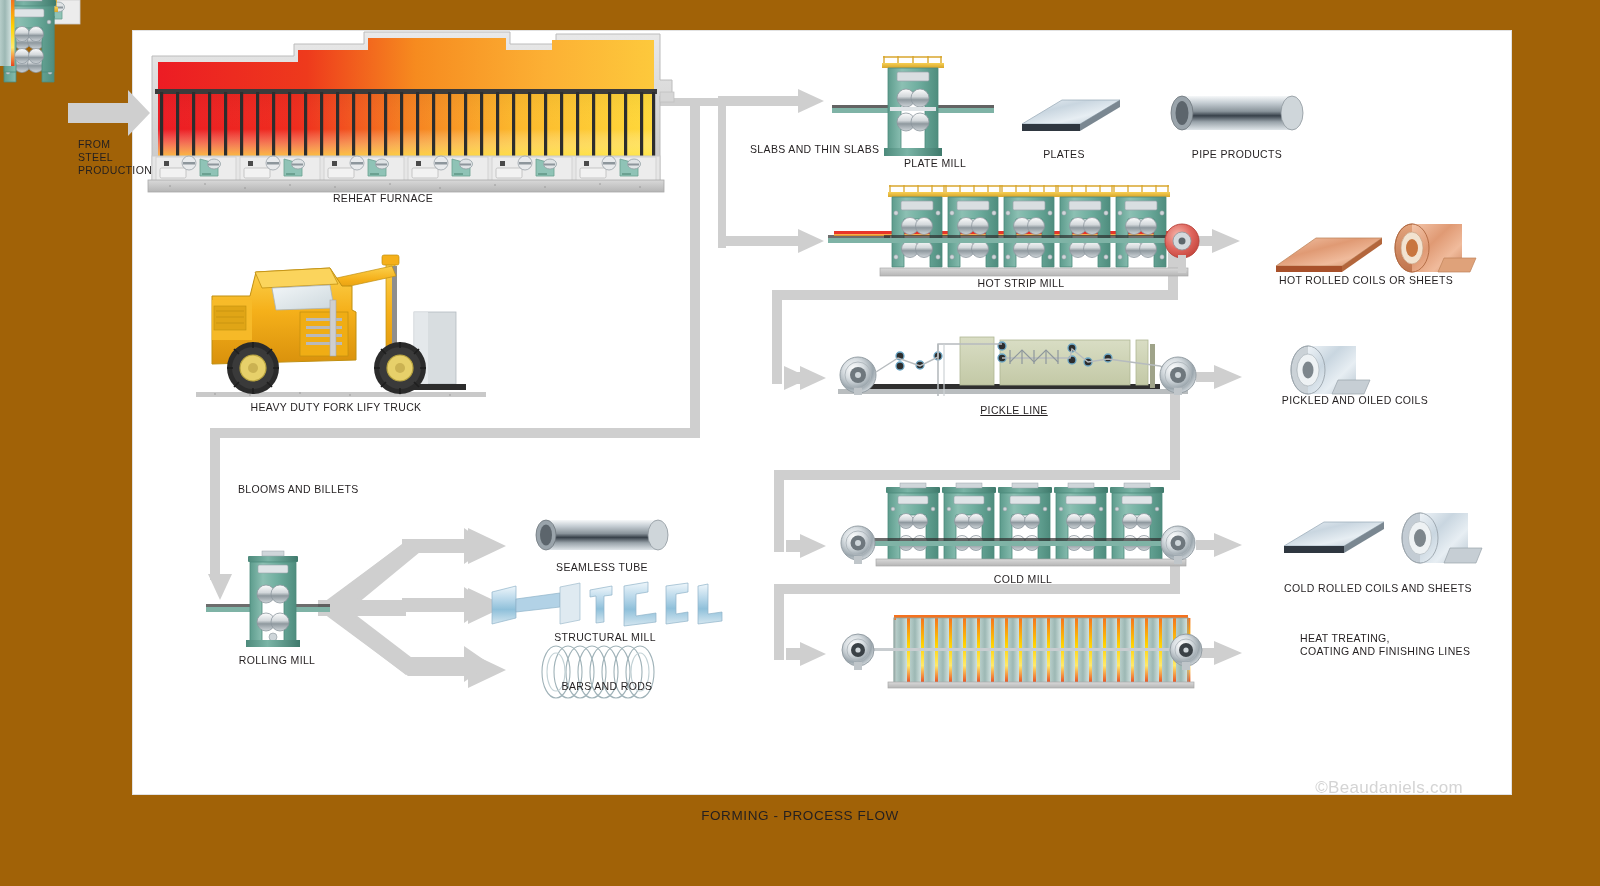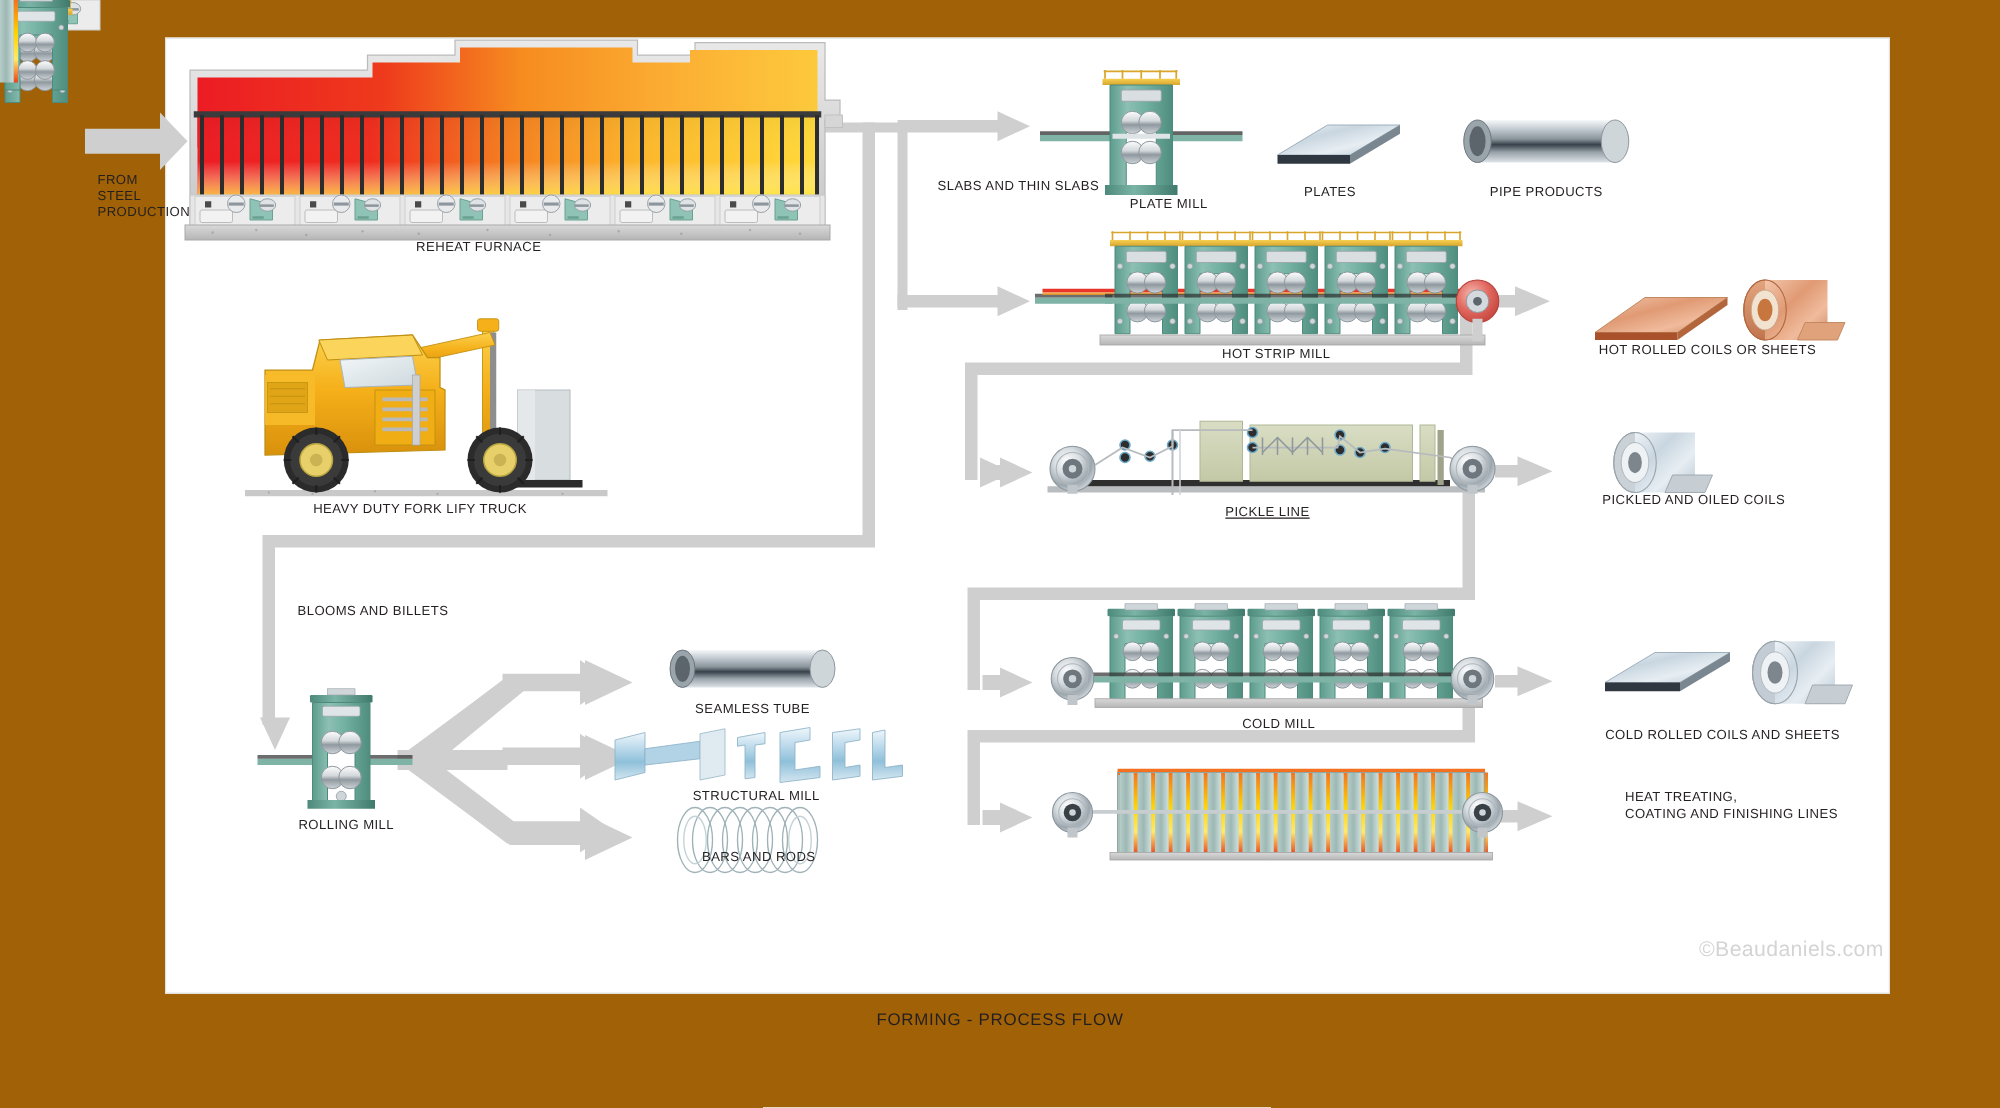--- a/index.html
+++ b/index.html
@@ -35,26 +35,25 @@
   .title {
     position: absolute;
     left: 800px; top: 808px;
     transform: translateX(-50%);
     font-size: 13.5px;
     letter-spacing: 0.6px;
     color: #231f20;
   }
   .wm {
     position: absolute;
-    left: 1463px; top: 750px;
+    left: 1463px; top: 778px;
     transform: translateX(-100%);
     font-size: 17px;
     color: #d4d4d4;
     letter-spacing: 0.3px;
-    margin-left: 44px;
   }
   svg.layer {
     position: absolute; left: 0; top: 0;
     width: 1600px; height: 886px;
     overflow: visible;
   }
   .arrow { fill: #cfcfcf; }
   .pipe  { fill: #cfcfcf; }
 </style>
 </head>

